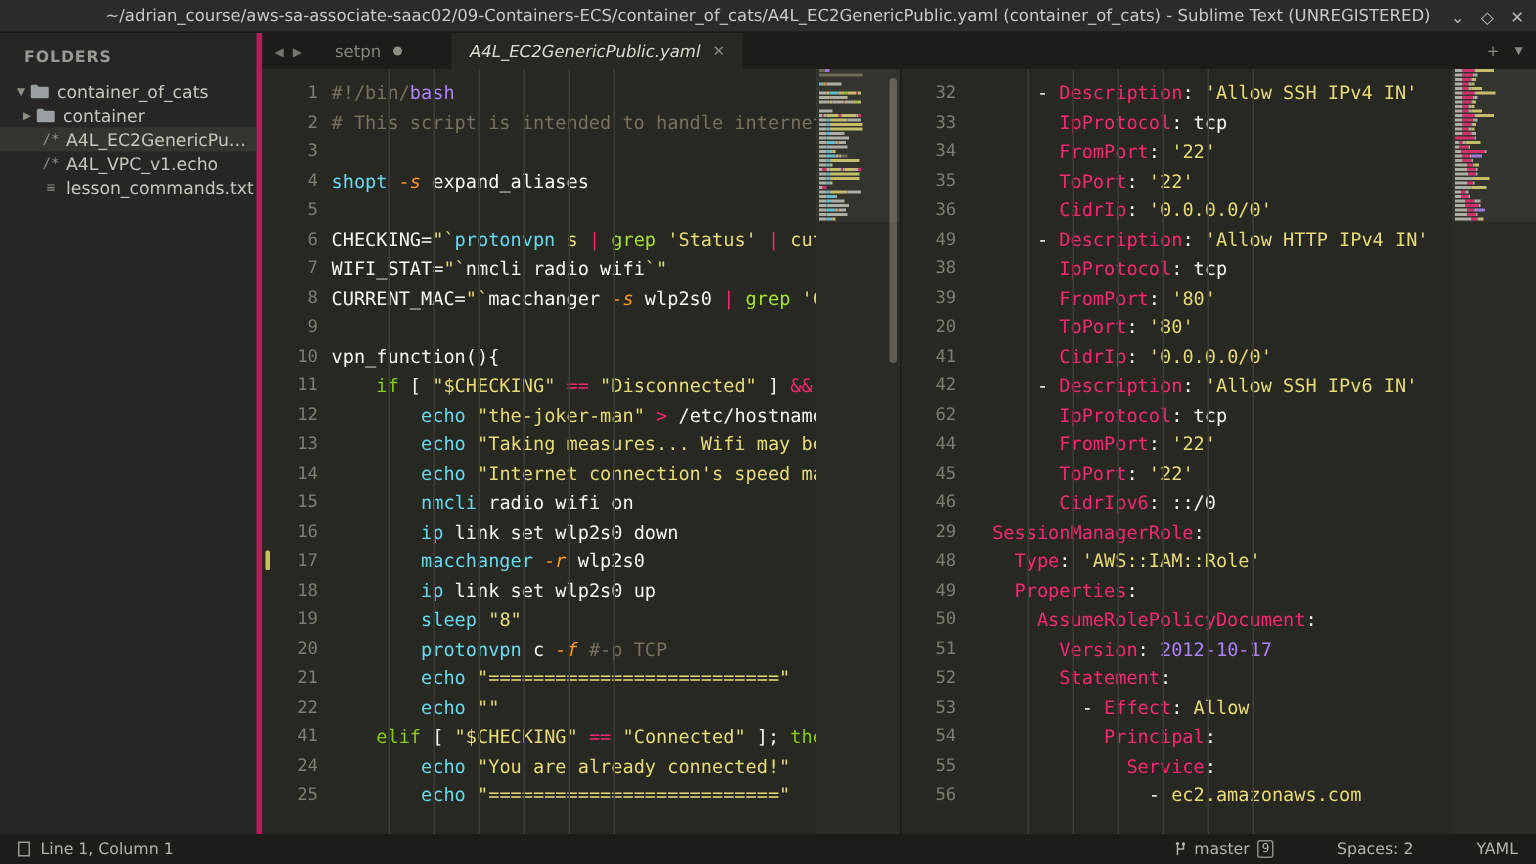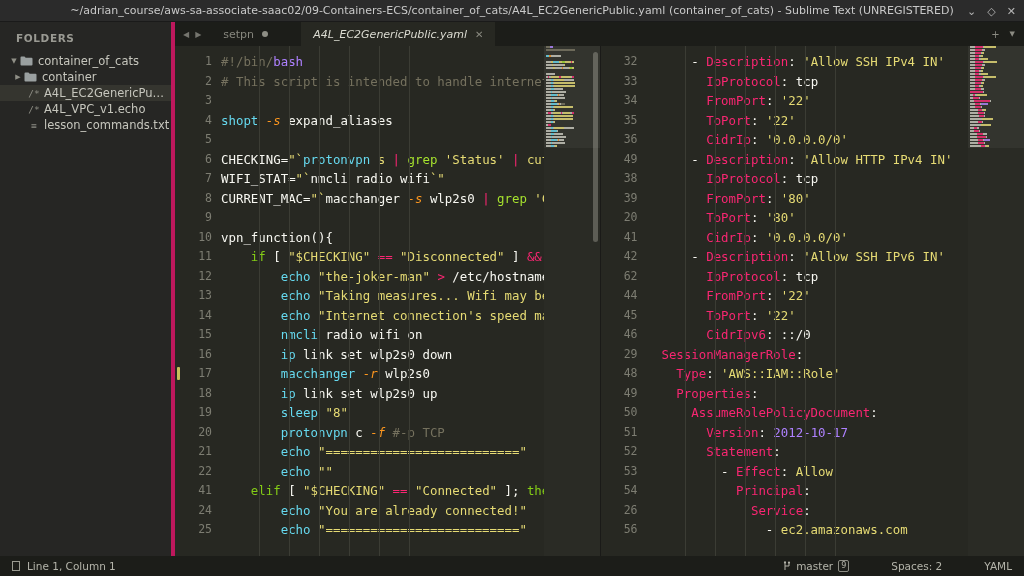--- a/index.html
+++ b/index.html
@@ -455,21 +455,21 @@
               <div class="gl">45</div>
               <div class="gl">46</div>
               <div class="gl">29</div>
               <div class="gl">48</div>
               <div class="gl">49</div>
               <div class="gl">50</div>
               <div class="gl">51</div>
               <div class="gl">52</div>
               <div class="gl">53</div>
               <div class="gl">54</div>
-              <div class="gl">26</div>
+              <div class="gl">55</div>
               <div class="gl">56</div>
             </div>
           <div class="code" id="code-right"><div class="indentguide" style="left: 38px;"></div><div class="indentguide" style="left: 68px;"></div><div class="indentguide" style="left: 98px;"></div><div class="indentguide" style="left: 128px;"></div><div class="indentguide" style="left: 158px;"></div><div class="indentguide" style="left: 188px;"></div><div class="ln"><span class="c-plain">      - </span><span class="c-ykey">Description</span><span class="c-plain">: </span><span class="c-yval">'Allow SSH IPv4 IN'</span></div><div class="ln"><span class="c-plain">        </span><span class="c-ykey">IpProtocol</span><span class="c-plain">: </span><span class="c-ypln">tcp</span></div><div class="ln"><span class="c-plain">        </span><span class="c-ykey">FromPort</span><span class="c-plain">: </span><span class="c-yval">'22'</span></div><div class="ln"><span class="c-plain">        </span><span class="c-ykey">ToPort</span><span class="c-plain">: </span><span class="c-yval">'22'</span></div><div class="ln"><span class="c-plain">        </span><span class="c-ykey">CidrIp</span><span class="c-plain">: </span><span class="c-yval">'0.0.0.0/0'</span></div><div class="ln"><span class="c-plain">      - </span><span class="c-ykey">Description</span><span class="c-plain">: </span><span class="c-yval">'Allow HTTP IPv4 IN'</span></div><div class="ln"><span class="c-plain">        </span><span class="c-ykey">IpProtocol</span><span class="c-plain">: </span><span class="c-ypln">tcp</span></div><div class="ln"><span class="c-plain">        </span><span class="c-ykey">FromPort</span><span class="c-plain">: </span><span class="c-yval">'80'</span></div><div class="ln"><span class="c-plain">        </span><span class="c-ykey">ToPort</span><span class="c-plain">: </span><span class="c-yval">'80'</span></div><div class="ln"><span class="c-plain">        </span><span class="c-ykey">CidrIp</span><span class="c-plain">: </span><span class="c-yval">'0.0.0.0/0'</span></div><div class="ln"><span class="c-plain">      - </span><span class="c-ykey">Description</span><span class="c-plain">: </span><span class="c-yval">'Allow SSH IPv6 IN'</span></div><div class="ln"><span class="c-plain">        </span><span class="c-ykey">IpProtocol</span><span class="c-plain">: </span><span class="c-ypln">tcp</span></div><div class="ln"><span class="c-plain">        </span><span class="c-ykey">FromPort</span><span class="c-plain">: </span><span class="c-yval">'22'</span></div><div class="ln"><span class="c-plain">        </span><span class="c-ykey">ToPort</span><span class="c-plain">: </span><span class="c-yval">'22'</span></div><div class="ln"><span class="c-plain">        </span><span class="c-ykey">CidrIpv6</span><span class="c-plain">: </span><span class="c-ypln">::/0</span></div><div class="ln"><span class="c-ykey">  SessionManagerRole</span><span class="c-plain">:</span></div><div class="ln"><span class="c-plain">    </span><span class="c-ykey">Type</span><span class="c-plain">: </span><span class="c-yval">'AWS::IAM::Role'</span></div><div class="ln"><span class="c-plain">    </span><span class="c-ykey">Properties</span><span class="c-plain">:</span></div><div class="ln"><span class="c-plain">      </span><span class="c-ykey">AssumeRolePolicyDocument</span><span class="c-plain">:</span></div><div class="ln"><span class="c-plain">        </span><span class="c-ykey">Version</span><span class="c-plain">: </span><span class="c-num">2012-10-17</span></div><div class="ln"><span class="c-plain">        </span><span class="c-ykey">Statement</span><span class="c-plain">:</span></div><div class="ln"><span class="c-plain">          - </span><span class="c-ykey">Effect</span><span class="c-plain">: </span><span class="c-yval">Allow</span></div><div class="ln"><span class="c-plain">            </span><span class="c-ykey">Principal</span><span class="c-plain">:</span></div><div class="ln"><span class="c-plain">              </span><span class="c-ykey">Service</span><span class="c-plain">:</span></div><div class="ln"><span class="c-plain">                - </span><span class="c-yval">ec2.amazonaws.com</span></div></div>
           <div class="minimap" id="minimap-right">
               <div class="mmline" style="display: flex;">
                 <div style="background: rgb(200, 200, 188); height: 2px; width: 5.28px;"></div>
                 <div style="background: rgb(249, 38, 114); height: 2px; width: 7.26px;"></div>
                 <div style="background: rgb(200, 200, 188); height: 2px; width: 1.32px;"></div>
                 <div style="background: rgb(230, 219, 116); height: 2px; width: 12.54px;"></div>
               </div>

